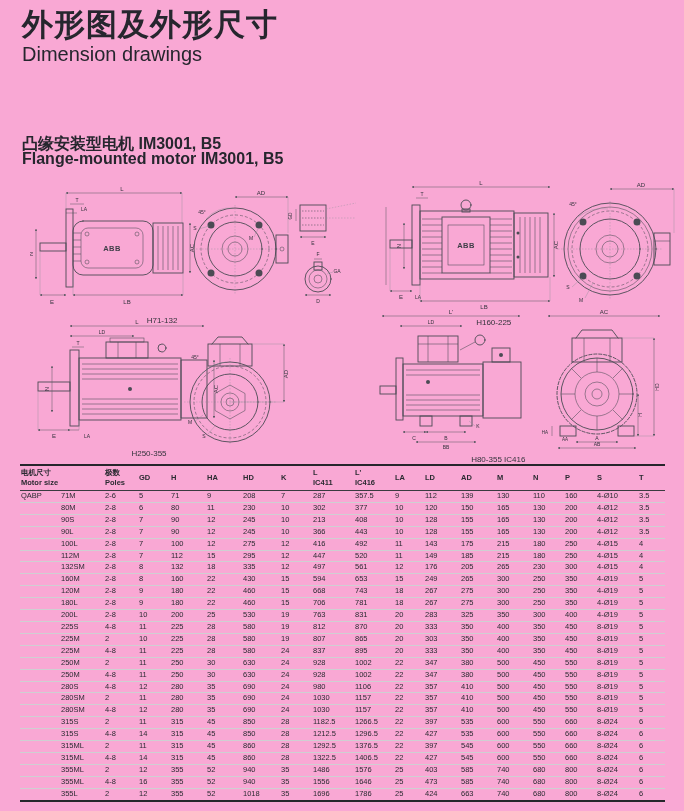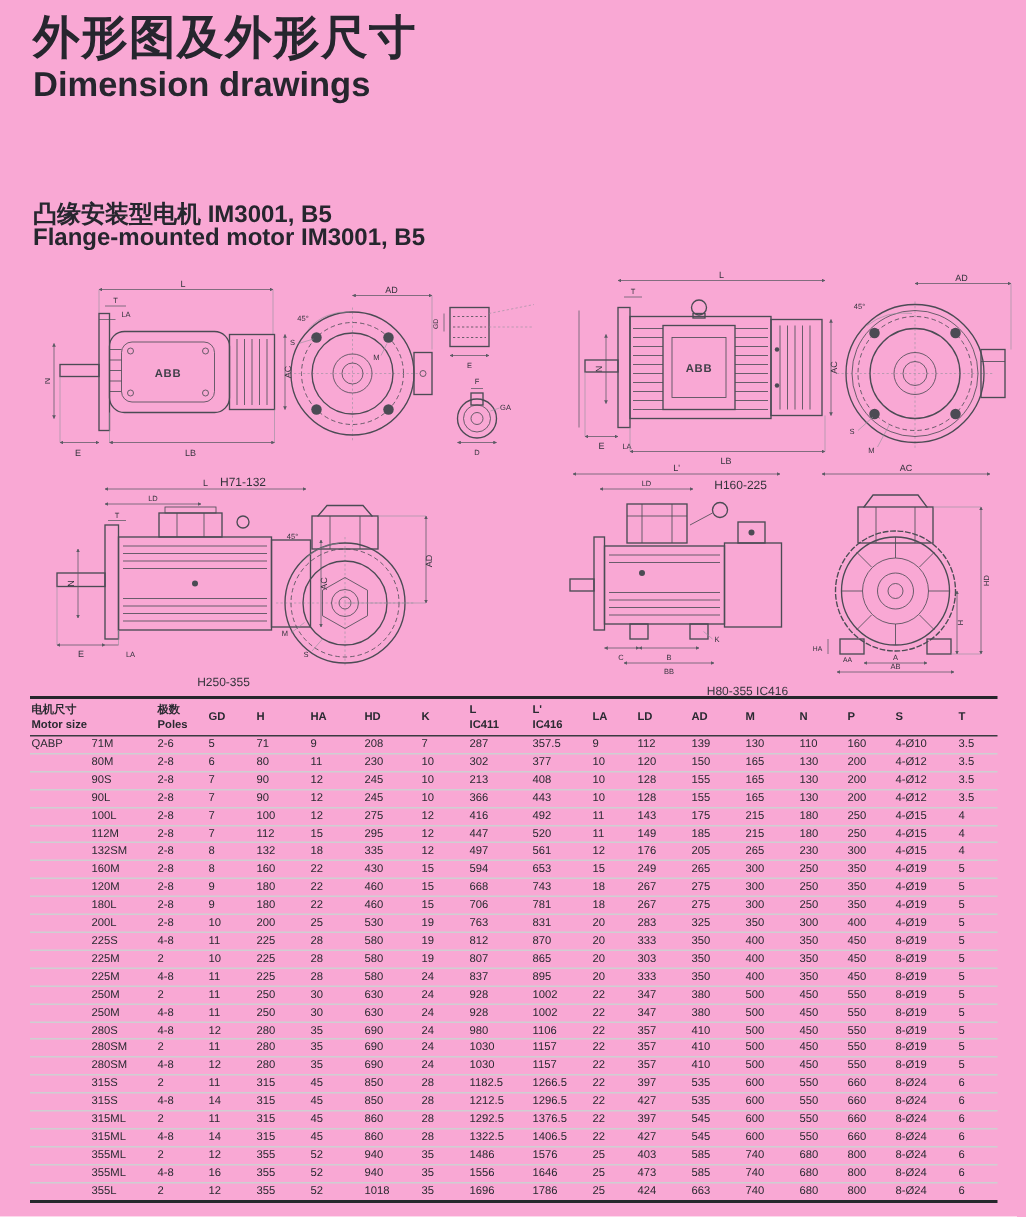--- a/index.html
+++ b/index.html
@@ -1,19 +1,19 @@
 <!DOCTYPE html>
 <html><head>
 <meta charset="utf-8">
 <style>
   html,body{margin:0;padding:0;background:#fff;}
   .page{position:relative;width:684px;height:811px;background:#f9a8d4;overflow:hidden;
         font-family:"Liberation Sans",sans-serif;color:#26262e;}
   .title-zh{position:absolute;left:22px;top:4px;font-size:31px;font-weight:700;letter-spacing:1px;}
-  .title-en{position:absolute;left:22px;top:43px;font-size:23px;font-weight:700;letter-spacing:0px;}
+  .title-en{position:absolute;left:22px;top:43px;font-size:20px;font-weight:400;letter-spacing:0px;}
   .subblock{position:absolute;left:22px;top:136px;font-size:16px;font-weight:700;line-height:15px;}
   figure.fig{position:absolute;margin:0;padding:0;}
   figure.fig figcaption{font-size:8px;color:#33333b;margin-top:1px;text-align:center;}
   .dt{font-family:"Liberation Sans",sans-serif;font-size:6px;fill:#33333c;}
   .s5{font-size:5px;} .s45{font-size:4.5px;}
   .ln{stroke:#4b4b54;stroke-width:.9;fill:none;stroke-linecap:square;}
   .lt{stroke:#4b4b54;stroke-width:.55;fill:none;}
   .lf{fill:#4b4b54;stroke:none;}
   .dl{stroke:#5a5a63;stroke-width:.5;fill:none;}
   .xt{stroke:#90909a;stroke-width:.4;fill:none;}

